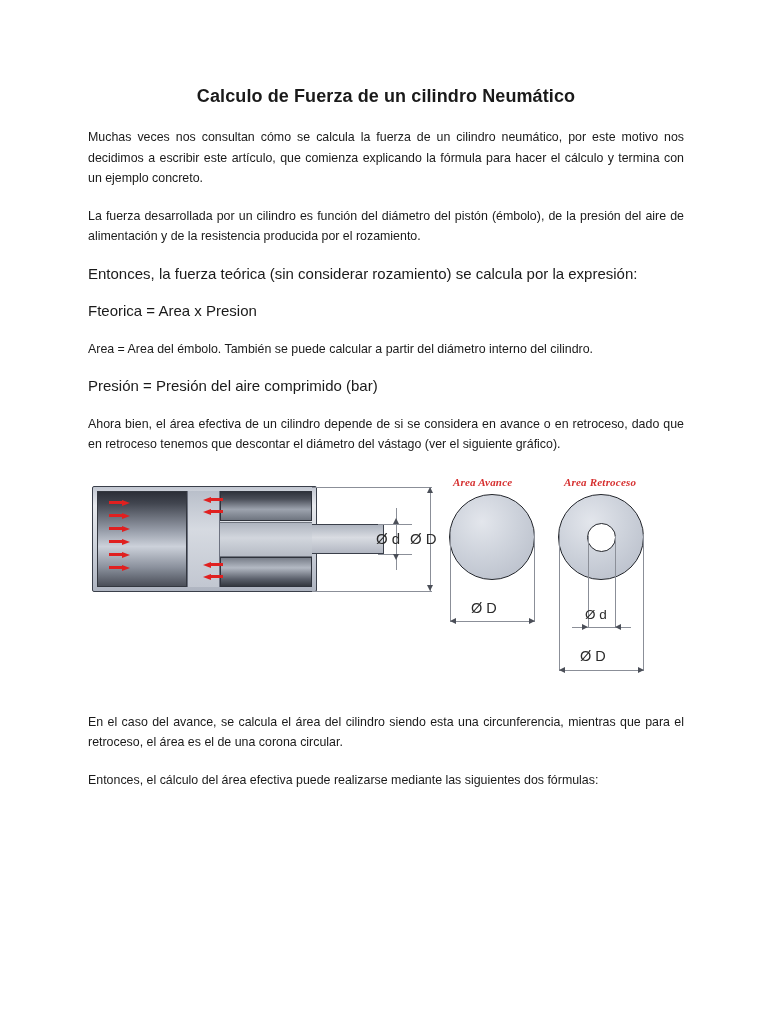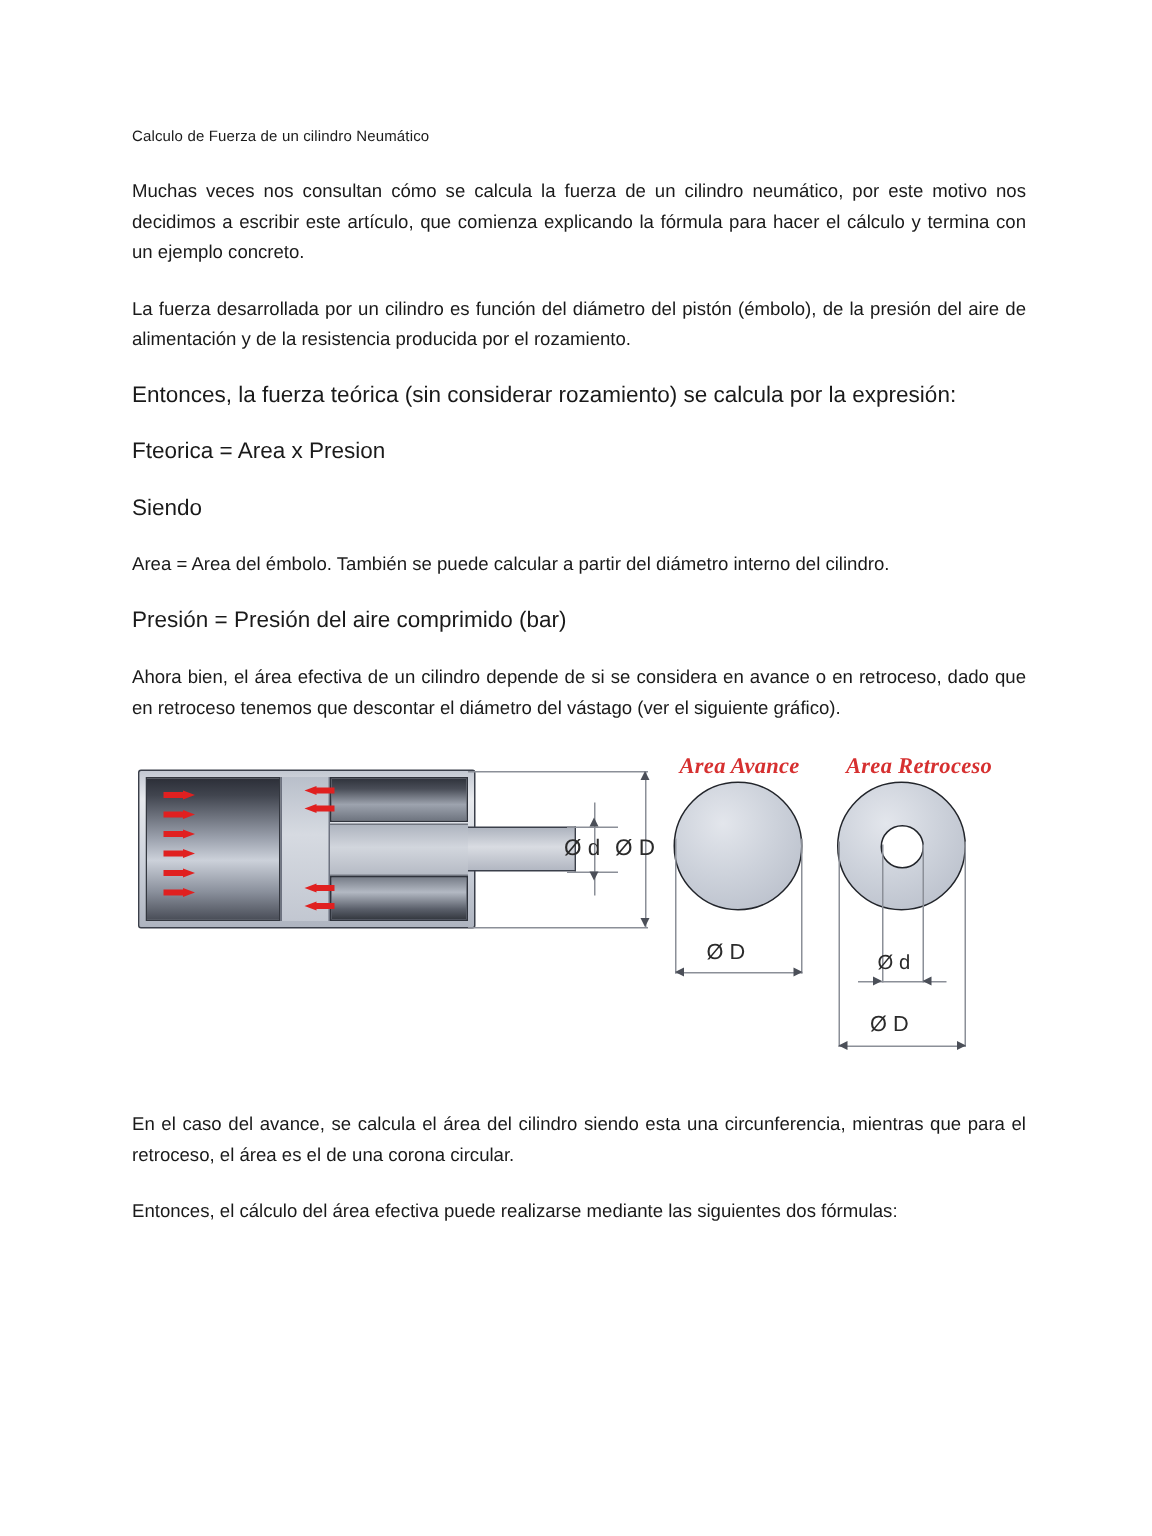--- a/index.html
+++ b/index.html
@@ -22,22 +22,23 @@
     position: relative;
     box-sizing: border-box;
   }
   .content {
     position: absolute;
     left: 88px;
     top: 86px;
     width: 596px;
   }
   .doc-title {
-    font-size: 10px;
-    font-weight: normal;
+    font-size: 18px;
+    font-weight: bold;
+    text-align: center;
     margin: 0 0 20px 0;
     letter-spacing: 0.1px;
   }
   p.para {
     font-size: 12.4px;
     line-height: 20.5px;
     text-align: justify;
     margin: 0 0 17px 0;
     text-justify: inter-word;
   }
@@ -225,21 +226,21 @@
   
   .circle-block {
     position: absolute;
     top: 0;
   }
   .area-caption {
     position: absolute;
     font-family: "Liberation Serif", serif;
     font-style: italic;
     font-weight: bold;
-    font-size: 15px;
+    font-size: 11px;
     color: #d63030;
     white-space: nowrap;
     letter-spacing: 0.2px;
     text-align: center;
   }
   .disc {
     position: absolute;
     border-radius: 50%;
     background: radial-gradient(circle at 38% 32%, #e3e6ec 0%, #cdd2db 45%, #b4bac6 100%);
     border: 1.6px solid #22252b;
@@ -271,21 +272,20 @@
     <h1 class="doc-title">Calculo de Fuerza de un cilindro Neumático</h1>
 
     <p class="para">Muchas veces nos consultan cómo se calcula la fuerza de un cilindro neumático, por este motivo nos decidimos a escribir este artículo, que comienza explicando la fórmula para hacer el cálculo y termina con un ejemplo concreto.</p>
 
     <p class="para">La fuerza desarrollada por un cilindro es función del diámetro del pistón (émbolo), de la presión del aire de alimentación y de la resistencia producida por el rozamiento.</p>
 
     <p class="plain">Entonces, la fuerza teórica (sin considerar rozamiento) se calcula por la expresión:</p>
 
     <p class="plain">Fteorica =  Area x Presion</p>
 
-    <p class="plain">Siendo</p>
 
 
     <p class="para">Area = Area del émbolo. También se puede calcular a partir del diámetro interno del cilindro.</p>
 
     <p class="plain">Presión = Presión del aire comprimido (bar)</p>
 
     <p class="para">Ahora bien, el área efectiva de un cilindro depende de si se considera en avance o en retroceso, dado que en retroceso tenemos que descontar el diámetro del vástago (ver el siguiente gráfico).</p>
 
     <div class="figure">
 

